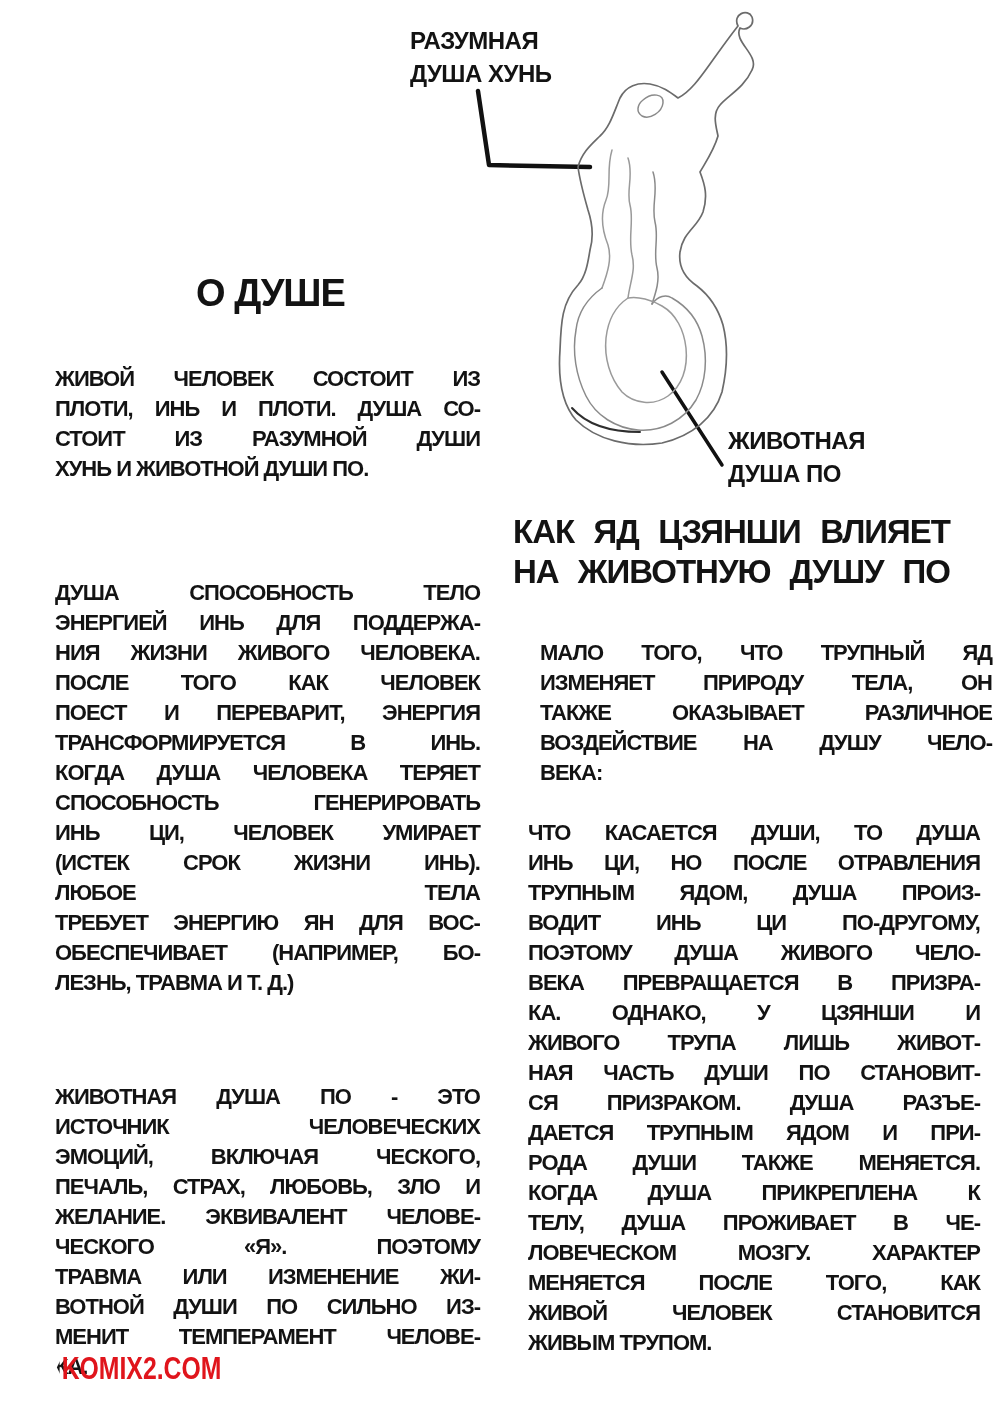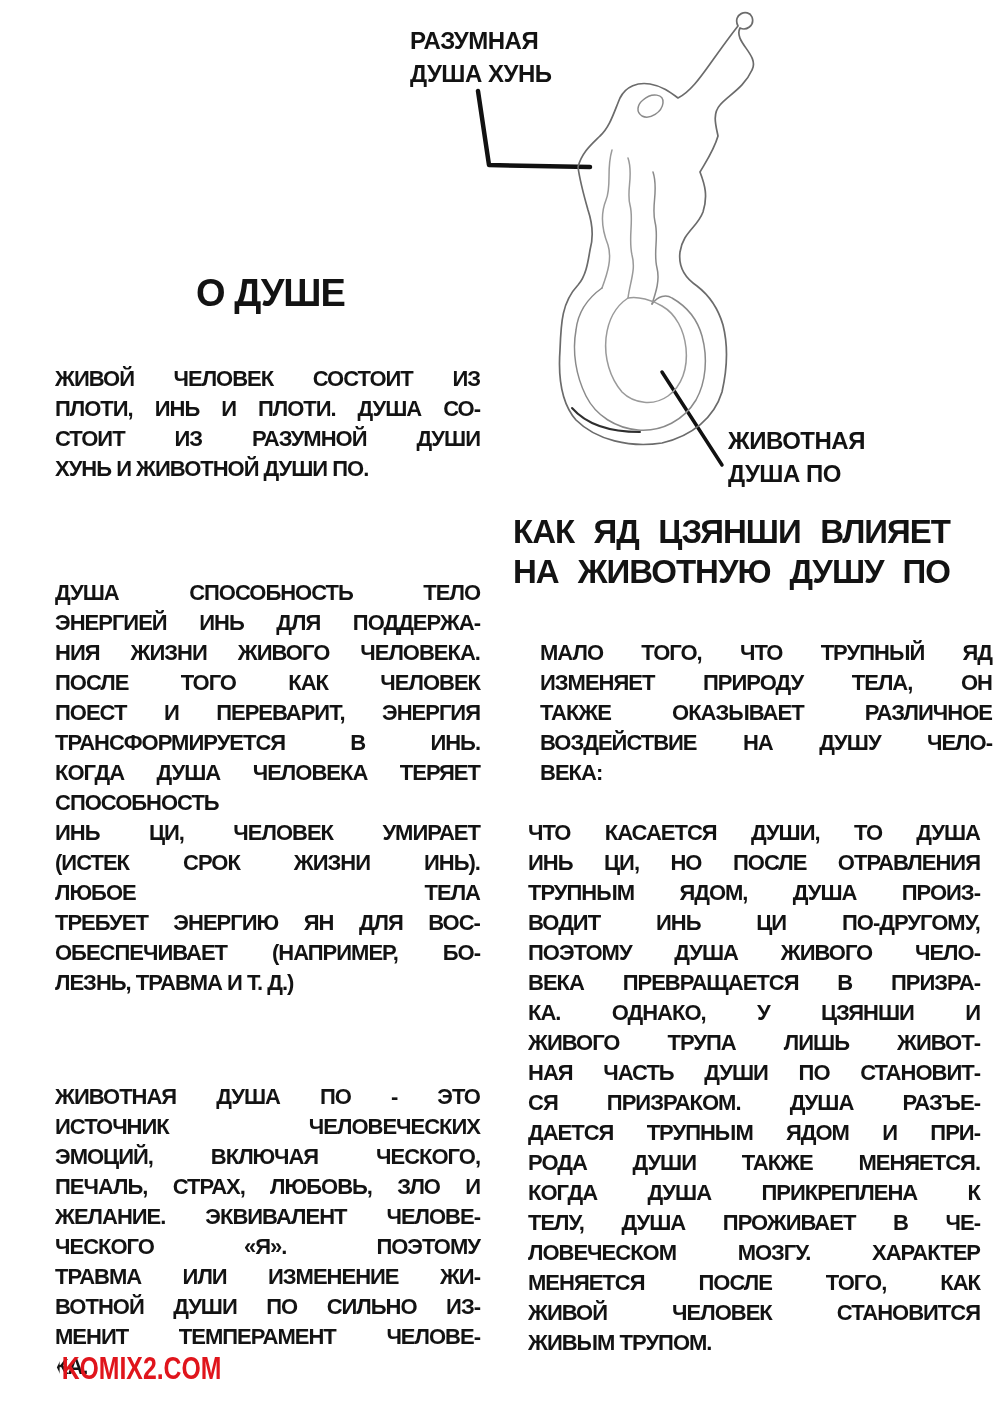--- a/index.html
+++ b/index.html
@@ -155,20 +155,21 @@
         <span>ИНЬ.</span>
       </div>
       <div class="tline">
         <span>КОГДА</span>
         <span>ДУША</span>
         <span>ЧЕЛОВЕКА</span>
         <span>ТЕРЯЕТ</span>
       </div>
       <div class="tline">
         <span>СПОСОБНОСТЬ</span>
+        <span>ГЕНЕРИРОВАТЬ</span>
       </div>
       <div class="tline">
         <span>ИНЬ</span>
         <span>ЦИ,</span>
         <span>ЧЕЛОВЕК</span>
         <span>УМИРАЕТ</span>
       </div>
       <div class="tline">
         <span>(ИСТЕК</span>
         <span>СРОК</span>

